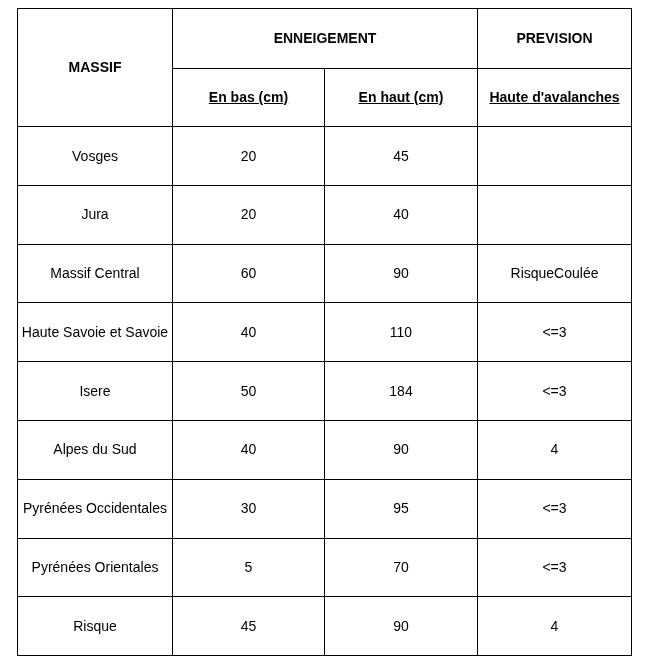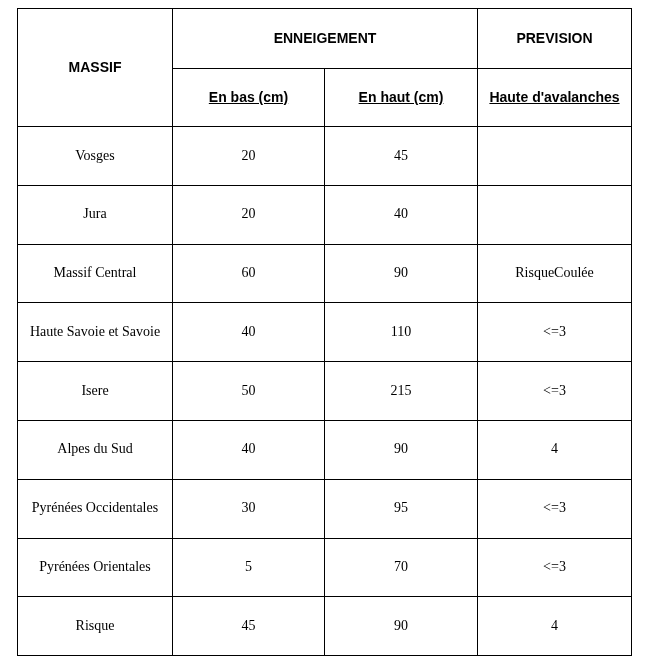--- a/index.html
+++ b/index.html
@@ -41,21 +41,21 @@
   }
   .data-table td {
     font-weight: normal;
   }
   col.col-massif  { width: 155px; }
   col.col-enbas   { width: 152px; }
   col.col-enhaut  { width: 153px; }
   col.col-risque  { width: 154px; }
   tr.header-row-1 { height: 60px; }
   tr.header-row-2 { height: 58px; text-decoration: underline; }
-  tbody tr        { height: 58.8px; font-family: Liberation Serif, serif; }
+  tbody tr        { height: 58.8px; }
 </style>
 </head>
 <body>
 
 <table class="data-table">
   <colgroup>
     <col class="col-massif">
     <col class="col-enbas">
     <col class="col-enhaut">
     <col class="col-risque">
@@ -97,21 +97,21 @@
   <tr>
     <td>Haute Savoie et Savoie</td>
     <td>40</td>
     <td>110</td>
     <td>&lt;=3</td>
   </tr>
 
   <tr>
     <td>Isere</td>
     <td>50</td>
-    <td>215</td>
+    <td>184</td>
     <td>&lt;=3</td>
   </tr>
 
   <tr>
     <td>Alpes du Sud</td>
     <td>40</td>
     <td>90</td>
     <td>4</td>
   </tr>
 

